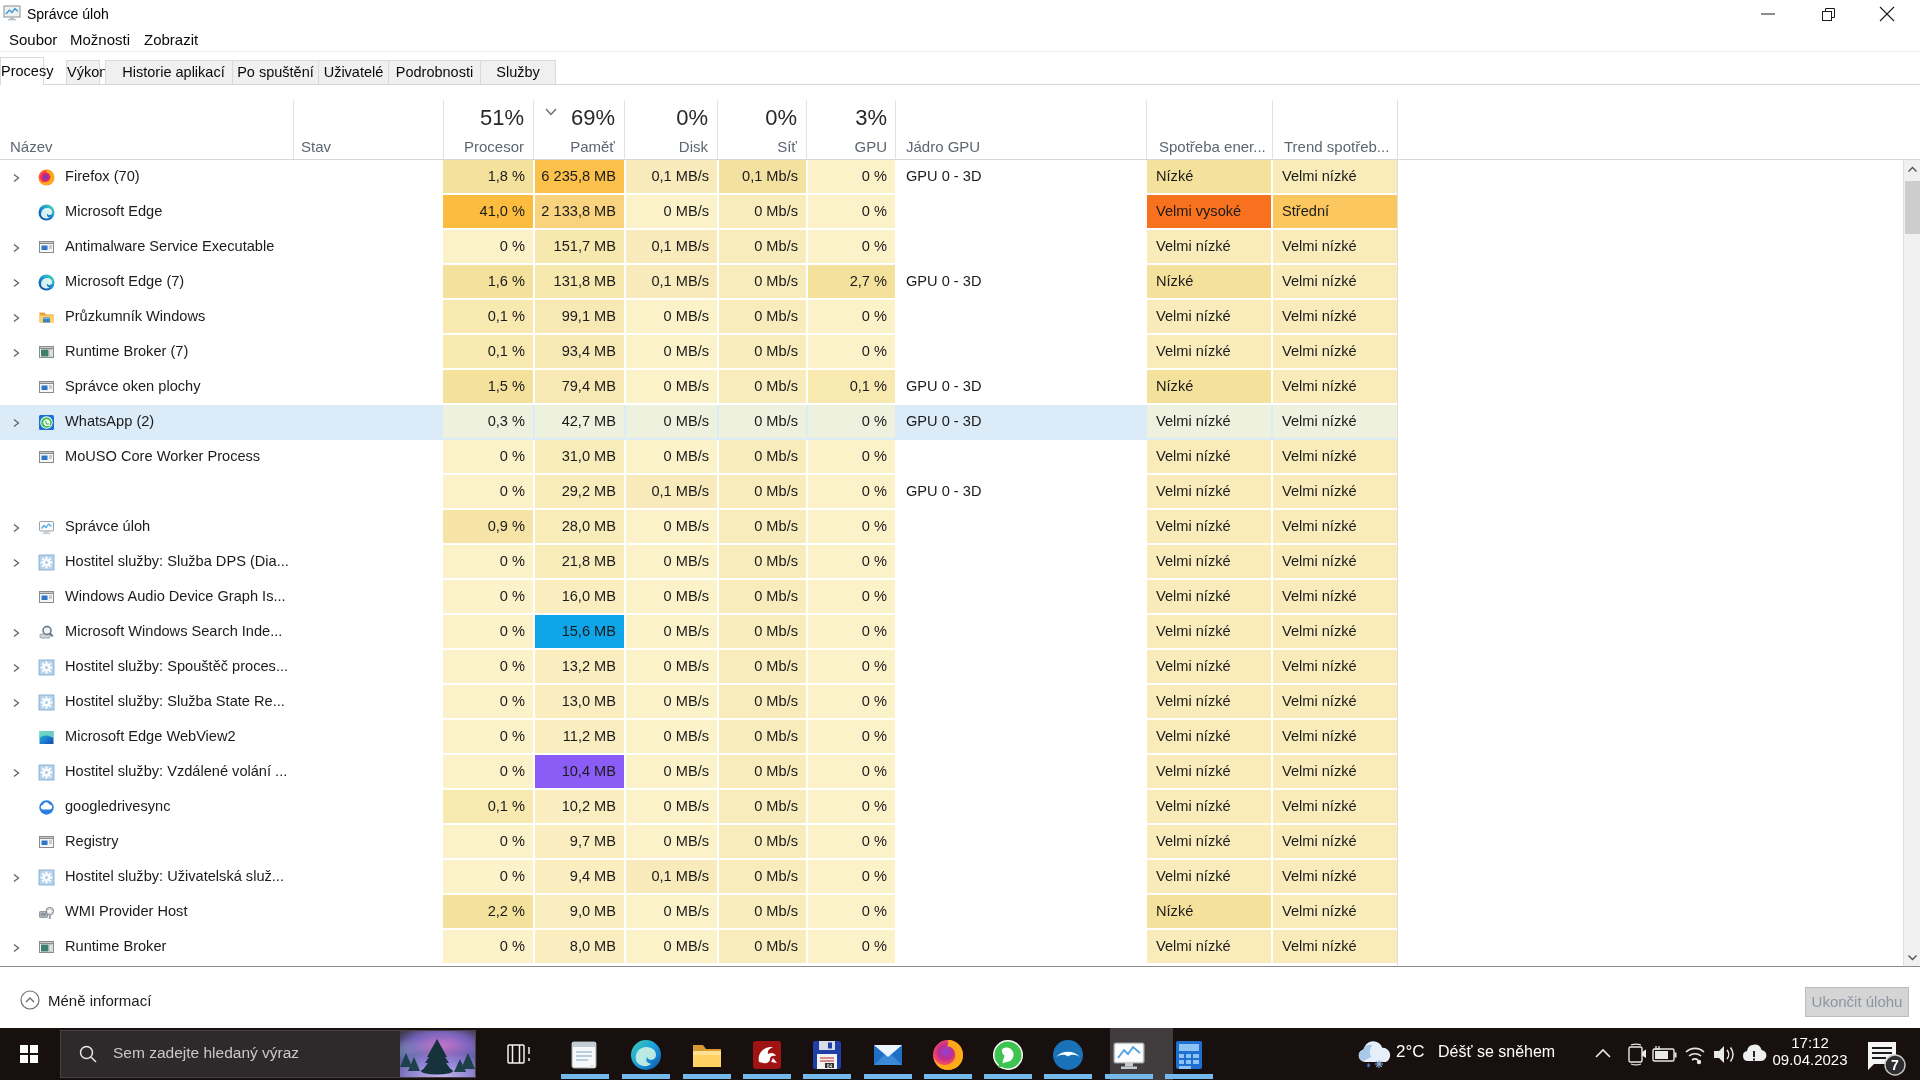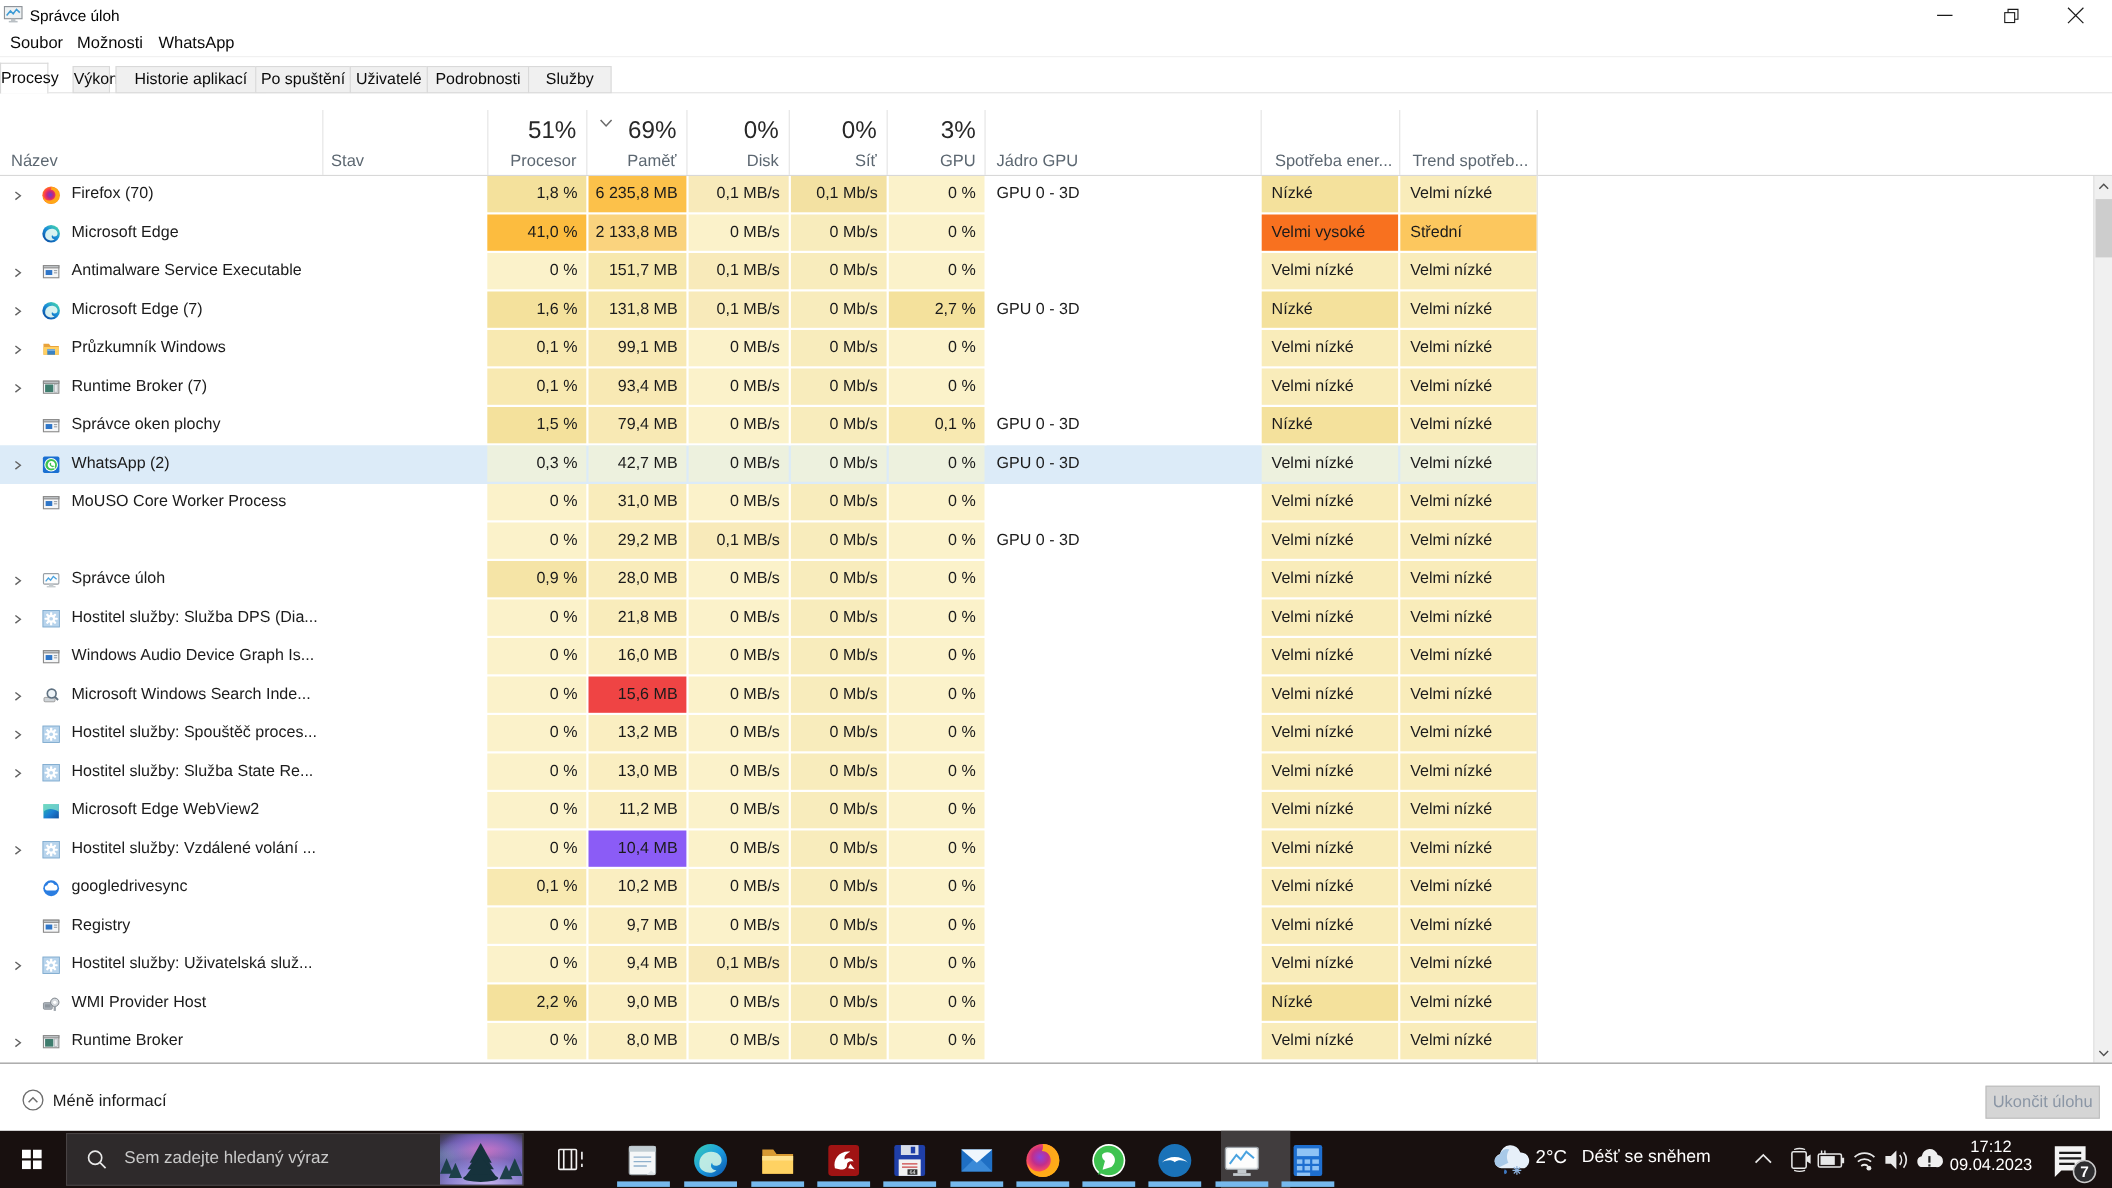--- a/index.html
+++ b/index.html
@@ -77,21 +77,21 @@
         <polyline points="20.5,11.5 20.5,8.5 29.5,8.5 29.5,17.5 26.5,17.5" fill="none" stroke="#1a1a1a"></polyline>
       </svg></div>
  <div class="wbtn" style="left:1864px"><svg width="46" height="28">
         <line x1="16" y1="7" x2="30" y2="21" stroke="#1a1a1a" stroke-width="1.1"></line>
         <line x1="30" y1="7" x2="16" y2="21" stroke="#1a1a1a" stroke-width="1.1"></line>
       </svg></div>
 </div>
 <div id="menu">
  <span style="left:9px">Soubor</span>
     <span style="left:70px">Možnosti</span>
-    <span style="left:144px">WhatsApp</span>
+    <span style="left:144px">Zobrazit</span>
 </div>
 <div id="tabs">
  <div class="tab active" style="left:0px;width:44px;line-height:27px">Procesy</div>
  <div class="tab" style="left:66px;width:34px;line-height:23px">Výkon</div>
  <div class="tab" style="left:105px;width:137px;line-height:23px">Historie aplikací</div>
  <div class="tab" style="left:232px;width:87px;line-height:23px">Po spuštění</div>
  <div class="tab" style="left:318px;width:71px;line-height:23px">Uživatelé</div>
  <div class="tab" style="left:388px;width:93px;line-height:23px">Podrobnosti</div>
  <div class="tab" style="left:480px;width:76px;line-height:23px">Služby</div>
 </div>
@@ -419,21 +419,21 @@
         <polyline points="3,1.5 7.5,5 3,8.5" fill="none" stroke="#636363" stroke-width="1.3"></polyline>
       </svg>
       <span class="ic"><svg width="17" height="17" viewBox="0 0 17 17">
           <rect x="2" y="10" width="10" height="4" rx="1" fill="#cfd4d8" stroke="#8a8a8a" stroke-width="0.7"></rect>
           <circle cx="9" cy="6.5" r="4" fill="#eef4f8" stroke="#5f7181" stroke-width="1.5"></circle>
           <line x1="12" y1="9.5" x2="14.8" y2="12.3" stroke="#5f7181" stroke-width="1.8"></line>
         </svg></span>
       <span class="nt">Microsoft Windows Search Inde...</span>
     </div>
     <div class="c cpu" style="background:#fbf2ca">0 %</div>
-    <div class="c mem" style="background:#ef4444">15,6 MB</div>
+    <div class="c mem" style="background:#0ea5e9">15,6 MB</div>
     <div class="c dsk" style="background:#fbf2ca">0 MB/s</div>
     <div class="c net" style="background:#f8ecbc">0 Mb/s</div>
     <div class="c gpu" style="background:#fbf2ca">0 %</div>
     <div class="c pw" style="background:#f9ecba">Velmi nízké</div>
     <div class="c tr" style="background:#f9ecba">Velmi nízké</div>
   </div>
 <div class="row" style="top:650px">
     <div class="nm">
       <svg class="chev" width="10" height="10" viewBox="0 0 10 10">
         <polyline points="3,1.5 7.5,5 3,8.5" fill="none" stroke="#636363" stroke-width="1.3"></polyline>

